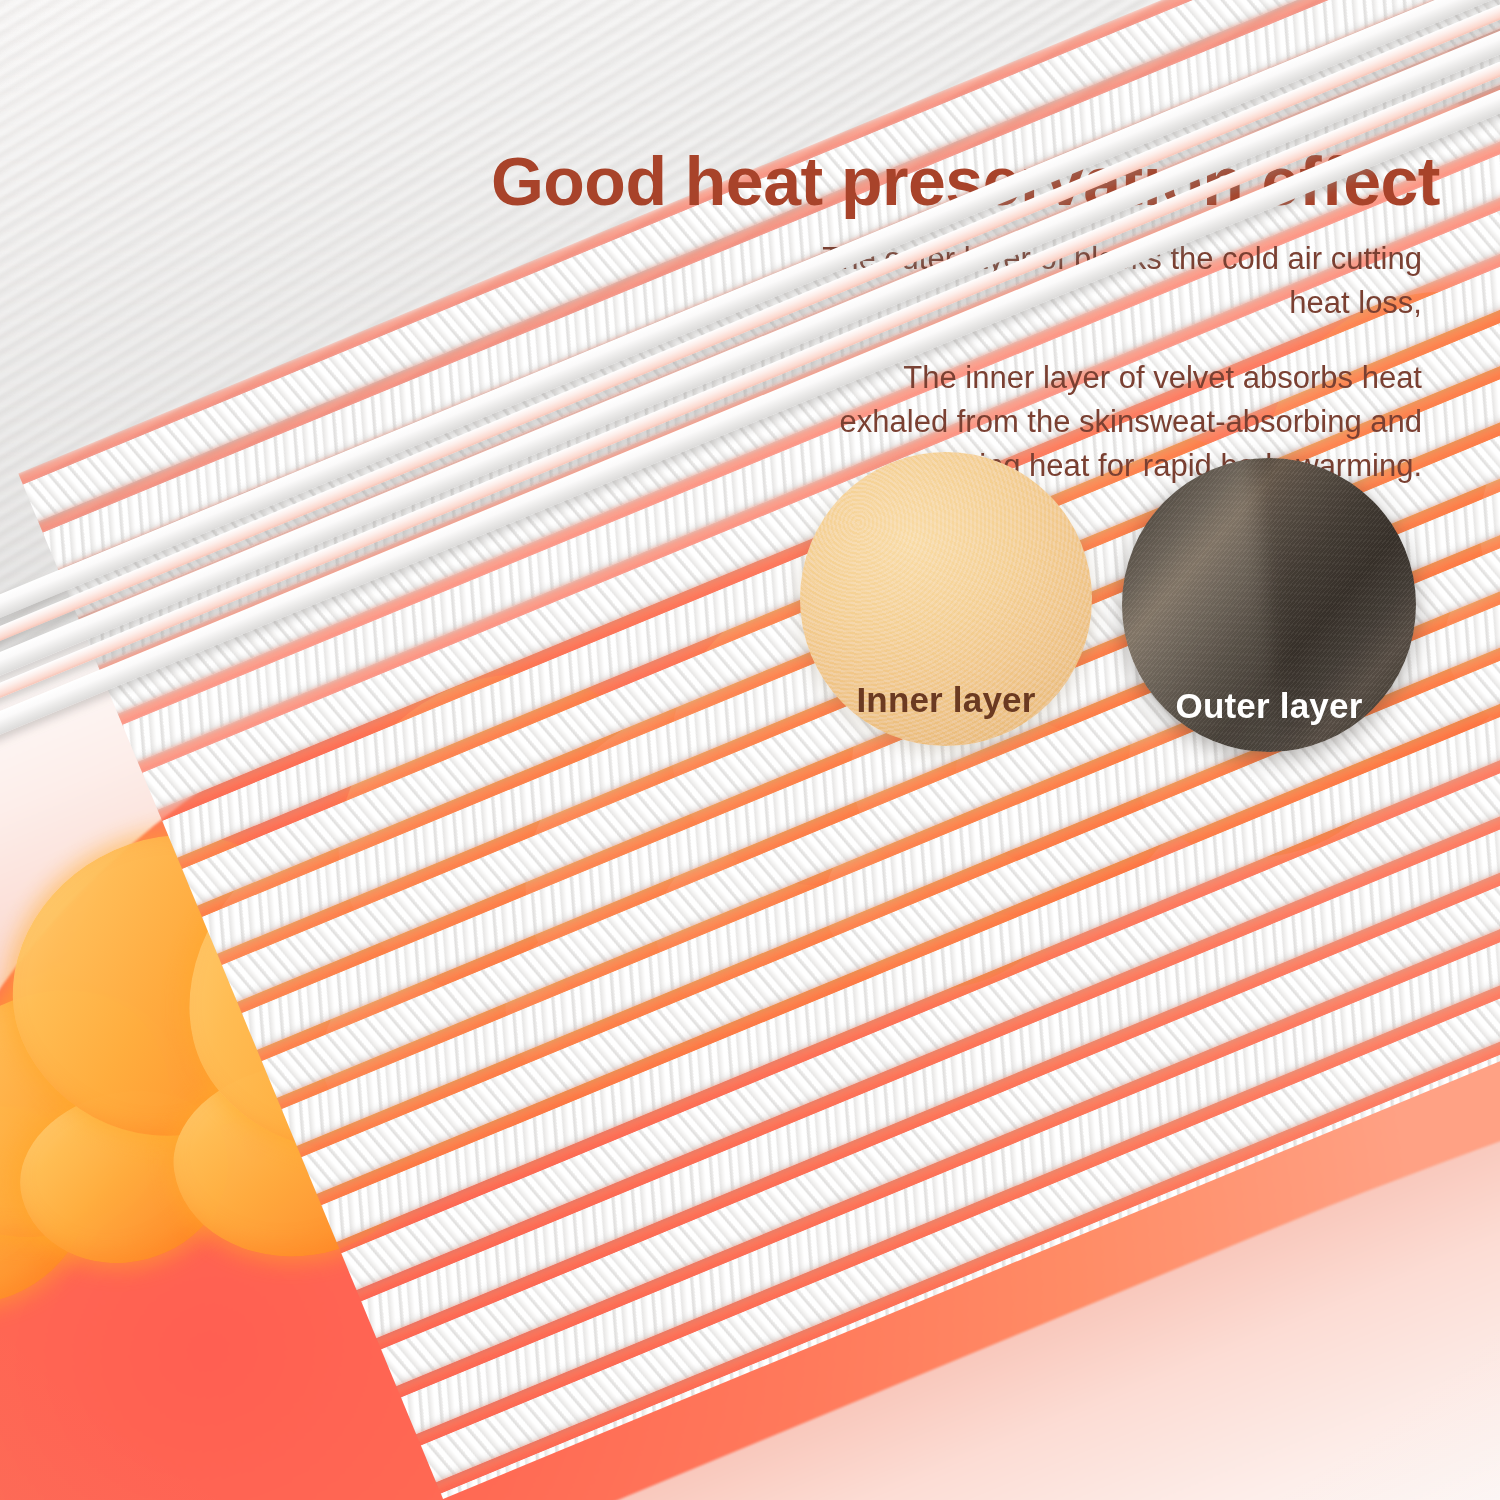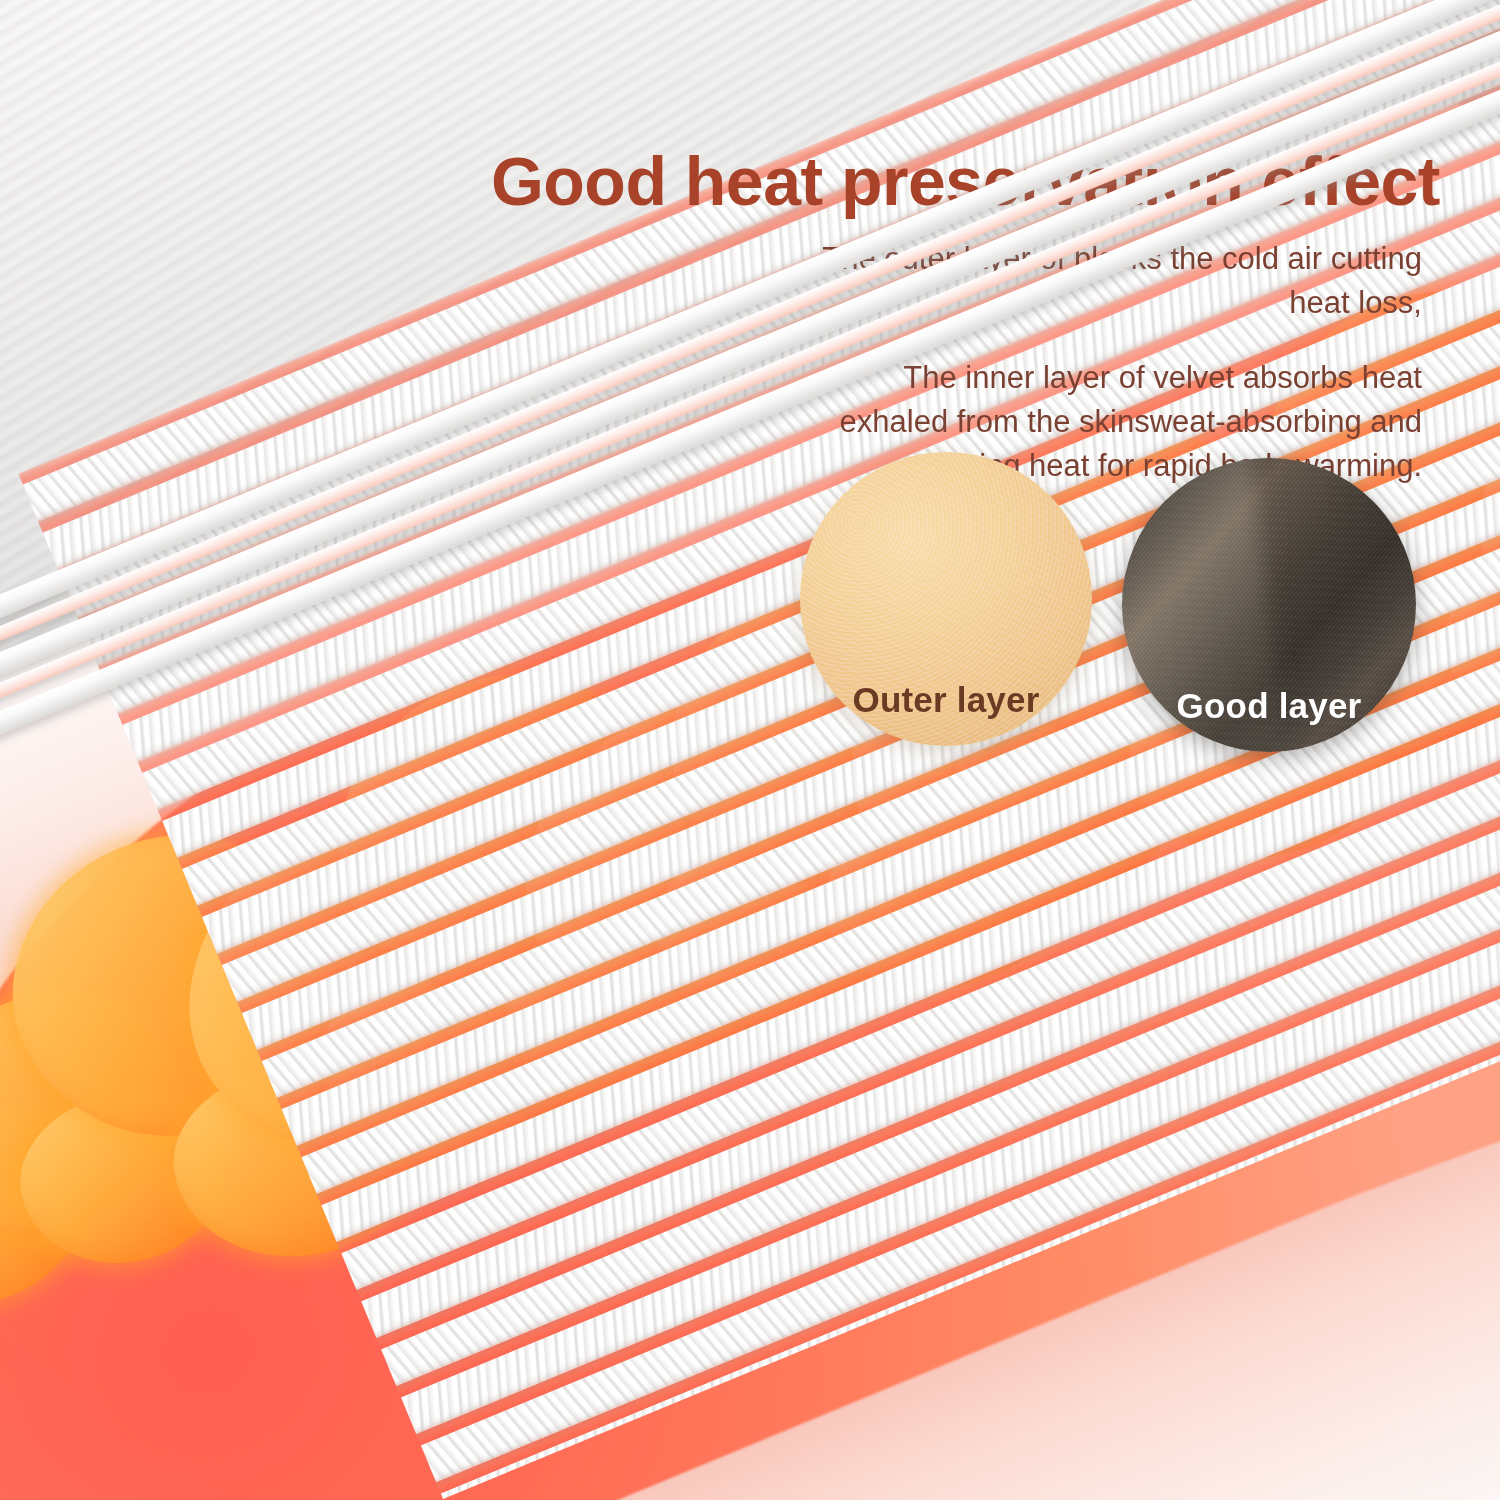--- a/index.html
+++ b/index.html
@@ -380,23 +380,23 @@
 
     <h1 class="title">Good heat preservation effect</h1>
 
     <div class="paras">
       <p class="para">The outer layer of blocks the cold air cutting heat loss,</p>
       <p class="para">The inner layer  of velvet absorbs heat exhaled from the skinsweat-absorbing and retaining heat for rapid body warming.</p>
     </div>
 
     <div class="swatch inner">
       <div class="tex"></div>
-      <span class="swatch-label">Outer layer</span>
+      <span class="swatch-label">Inner layer</span>
     </div>
 
     <div class="swatch outer">
       <div class="tex"></div>
       <div class="sheen"></div>
-      <span class="swatch-label">Good layer</span>
+      <span class="swatch-label">Outer layer</span>
     </div>
 
   </div>
 </div>
 
 </body></html>

